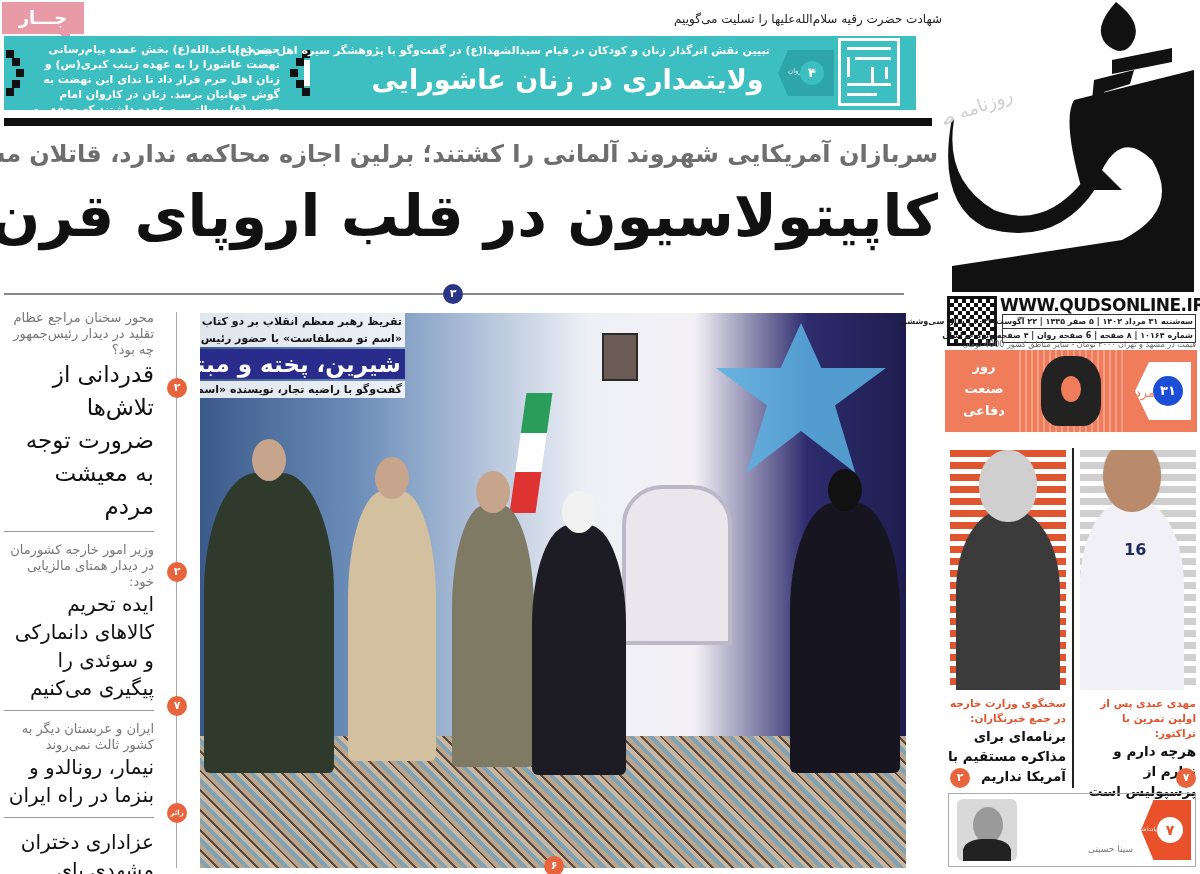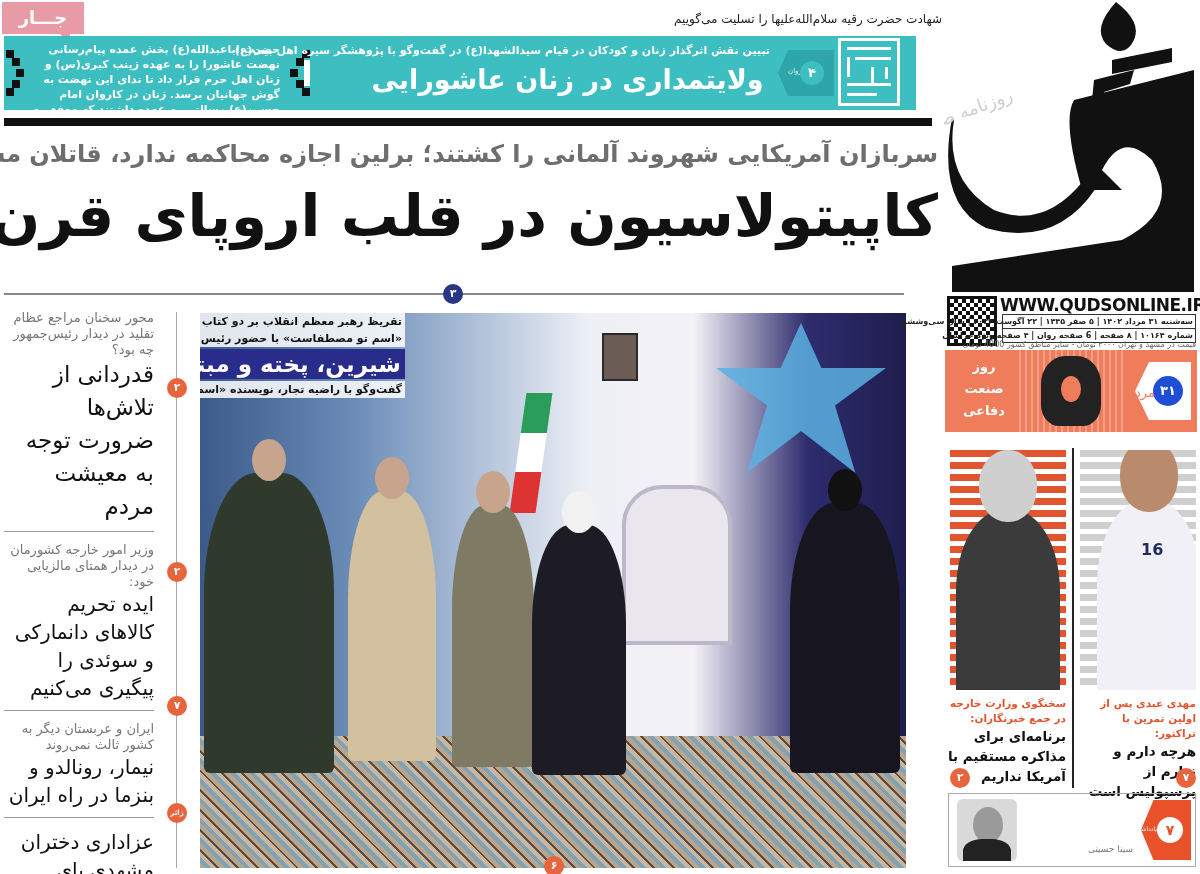--- a/index.html
+++ b/index.html
@@ -222,21 +222,21 @@
   </div>
 </div>
 
 <div class="abs rc-photo stripes-orange" style="left:950px;width:116px;">
   <div class="person" style="left:6px;width:104px;height:180px;background:#3b3b3b;">
     <div class="phead" style="background:#cfcfcf;"></div>
   </div>
 </div>
 <div class="abs rc-divider"></div>
 <div class="abs rc-photo stripes-gray" style="left:1080px;width:116px;">
-  <div class="person" style="left:0;width:104px;height:190px;background:#f0f0f6;margin-left:17px;">
+  <div class="person" style="left:0;width:104px;height:190px;background:#f0f0f6;">
     <div class="phead" style="background:#b98a6c;"></div>
     <span style="position:absolute;left:44px;top:40px;font-size:16px;font-weight:bold;color:#1f2a5a;direction:ltr;">16</span>
   </div>
 </div>
 <div class="abs rc-text" style="left:948px;">
   <div class="rc-kicker">سخنگوی وزارت خارجه در جمع خبرنگاران:</div>
   <div class="rc-title">برنامه‌ای برای مذاکره مستقیم با آمریکا نداریم</div>
 </div>
 <div class="abs rc-text" style="left:1078px;">
   <div class="rc-kicker">مهدی عبدی پس از اولین تمرین با تراکتور:</div>

